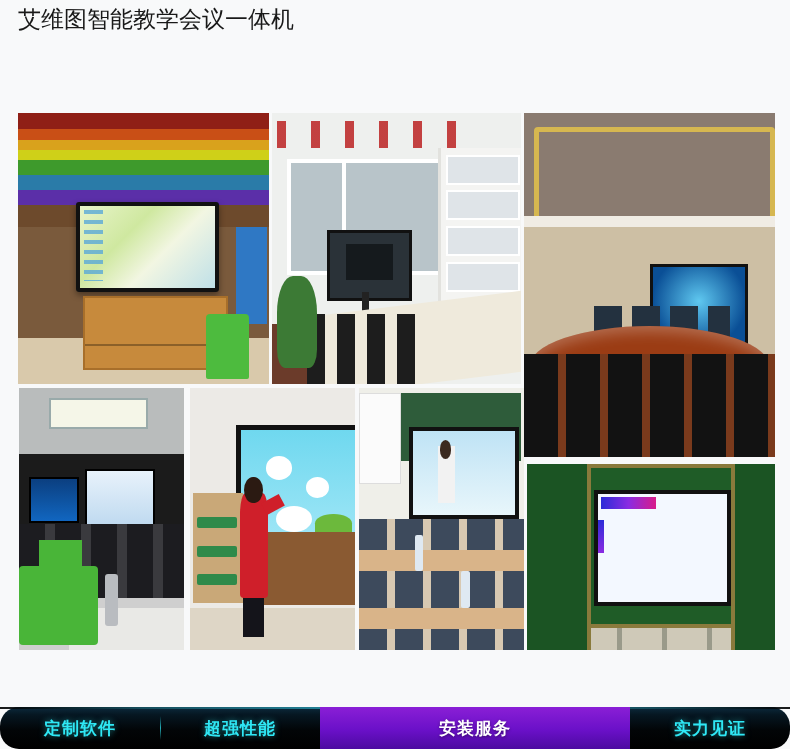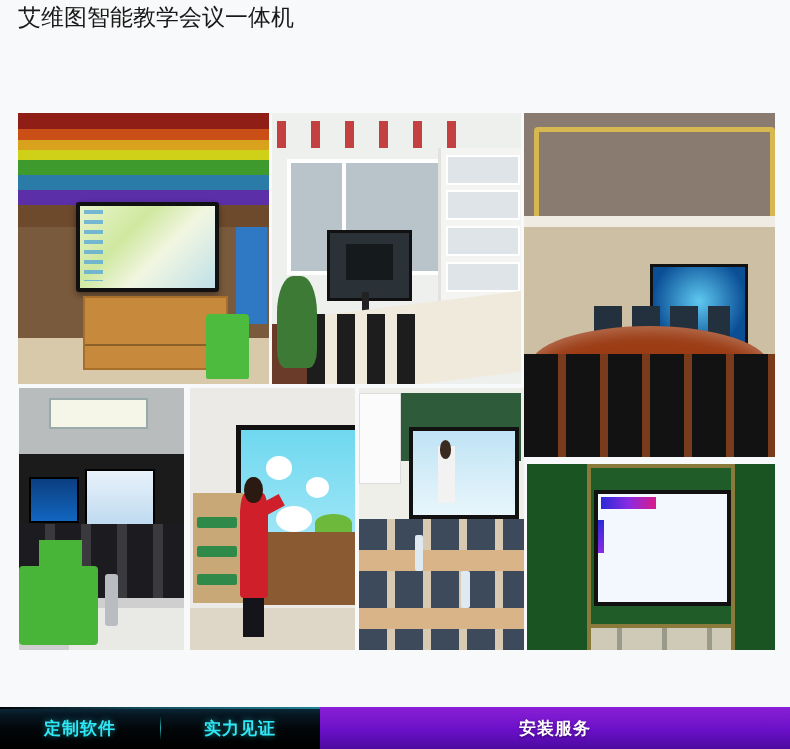--- a/index.html
+++ b/index.html
@@ -5,21 +5,21 @@
   html,body{margin:0;padding:0;}
   body{
     width:790px;height:749px;
     background:#f7f8fa;
     font-family:"DejaVu Sans","Liberation Sans",sans-serif;
     overflow:hidden;position:relative;
   }
   .page{position:relative;width:790px;height:749px;background:#f8f9fa;}
 
   
-  .header{position:absolute;left:18px;top:4px;width:740px;font-family:Liberation Mono, monospace;}
+  .header{position:absolute;left:18px;top:4px;width:740px;}
   .title-sub{
     font-size:23px;line-height:30px;color:#191919;font-weight:400;
     letter-spacing:0px;white-space:nowrap;
   }
   .title-main{
     font-size:31px;line-height:38px;color:#7a14e8;font-weight:bold;
     letter-spacing:1px;white-space:nowrap;margin-top:1px;
   }
 
   
@@ -148,21 +148,21 @@
     background:linear-gradient(90deg,#2b2bd8,#8a2be2,#d81b8a);}
   #p7 .vb{position:absolute;left:28.5%;top:30%;width:2.4%;height:18%;
     background:linear-gradient(#2b2bd8,#8a2be2);}
   #p7 .fl7{position:absolute;left:0;bottom:0;width:100%;height:18%;background:#cfc9b8;}
   #p7 .legs{position:absolute;left:20%;bottom:0;width:62%;height:20%;
     background:repeating-linear-gradient(90deg,transparent 0 40px,#9a9a8a 40px 45px);}
 
   
   .featurebar{position:absolute;left:0;bottom:0;width:790px;height:42px;
     background:linear-gradient(180deg,#0c2b3e 0%,#061722 18%,#020507 55%,#000 100%);
-    display:flex;align-items:center;}
+    display:flex;align-items:center;border-radius:19px;}
   .featurebar:before{content:"";position:absolute;left:0;top:0;width:100%;height:2px;
     background:linear-gradient(90deg,#000 0%,#17515f 18%,#2aa0b8 50%,#17515f 82%,#000 100%);opacity:.9;}
   .feat{flex:0 0 160px;position:relative;height:100%;display:flex;align-items:center;justify-content:center;}
   .feat .lbl{font-size:17px;font-weight:bold;color:#2fe8f5;letter-spacing:1px;
     text-shadow:0 0 6px rgba(47,232,245,.55);}
   .feat .sep{position:absolute;right:-1px;top:9px;width:1px;height:24px;
     background:linear-gradient(180deg,rgba(47,232,245,0),rgba(47,232,245,.75),rgba(47,232,245,0));}
   .feat.last{flex:1 1 auto;
     background:linear-gradient(180deg,#8a1fd6 0%,#6a10c8 55%,#4c0aa0 100%);}
   .feat.last .lbl{color:#ffffff;text-shadow:0 1px 3px rgba(0,0,0,.45);}
@@ -293,20 +293,24 @@
     </div>
 
   </div>
 
   <div class="featurebar">
     <div class="feat">
       <span class="lbl">定制软件</span>
       <span class="sep"></span>
     </div>
     <div class="feat">
-      <span class="lbl">实力见证</span>
+      <span class="lbl">超强性能</span>
+      <span class="sep"></span>
     </div>
     <div class="feat last">
       <span class="lbl">安装服务</span>
     </div>
+    <div class="feat">
+      <span class="lbl">实力见证</span>
+    </div>
   </div>
 
 </div>
 
 </body></html>

